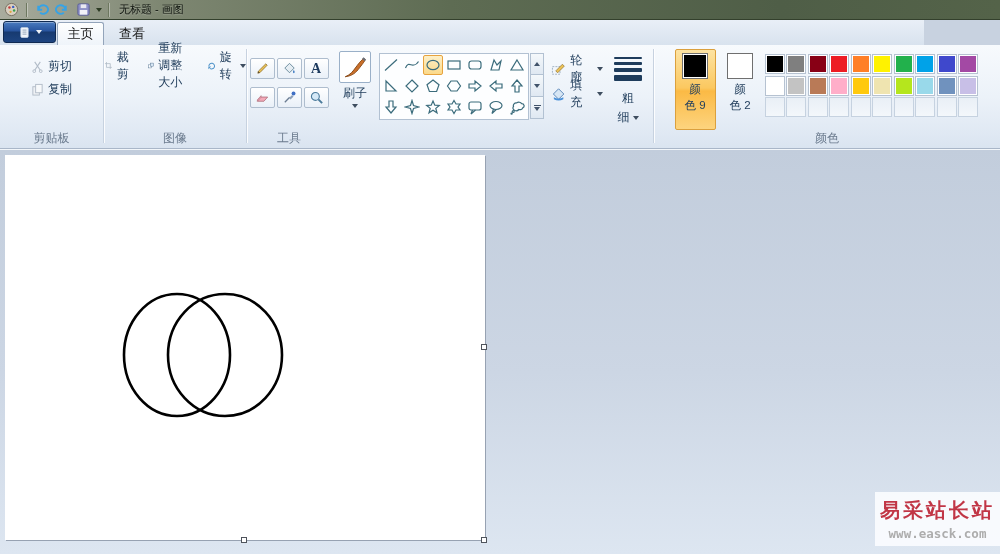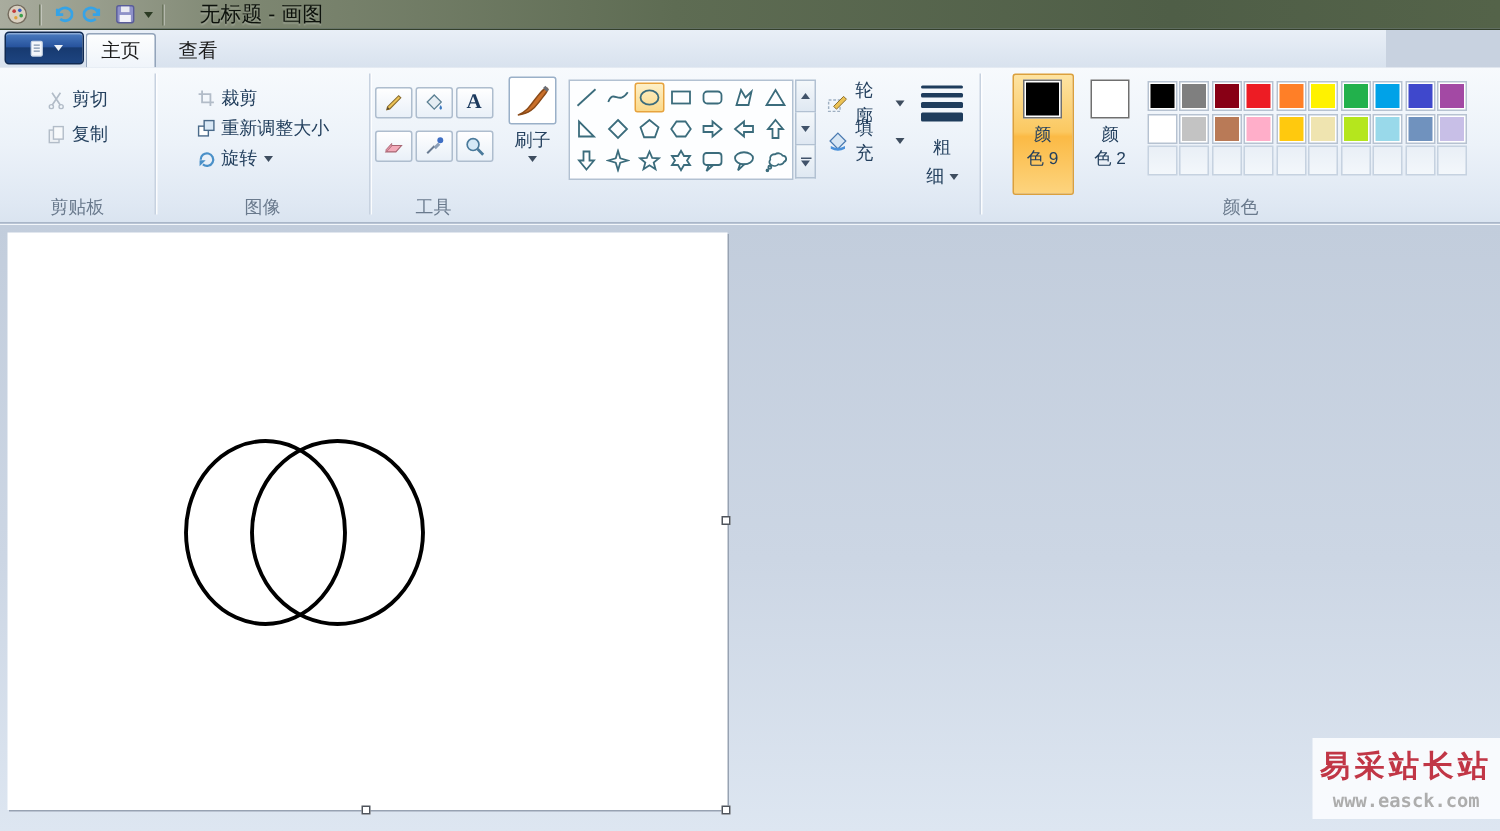--- a/index.html
+++ b/index.html
@@ -8,21 +8,21 @@
   .stage { position:relative; width:1000px; height:554px; background:#c8d2e0; }
 
   
   .titlebar { position:absolute; left:0; top:0; width:1000px; height:20px;
     background:linear-gradient(to right,#a9ac9e,#7e8772 16%,#5e6c53 45%,#4f5e47 78%,#546349);
     border-bottom:1px solid #33402c; display:flex; align-items:center; padding-left:3px; }
   .qat { display:flex; align-items:center; gap:4px; height:100%; }
   .tb-sep { width:1px; height:14px; background:#6d775f; box-shadow:1px 0 0 rgba(255,255,255,.35); margin:0 2px; }
   .tb-ico { width:17px; height:17px; display:flex; align-items:center; justify-content:center; }
   .tb-ico svg { width:15px; height:15px; }
-  .win-title { margin-left:22px; font-size:14px; color:#0d120c; text-shadow:0 1px 1px rgba(255,255,255,.25); }
+  .win-title { margin-left:8px; font-size:11px; color:#0d120c; text-shadow:0 1px 1px rgba(255,255,255,.25); }
   .dd { width:0; height:0; border-left:3.5px solid transparent; border-right:3.5px solid transparent; border-top:4px solid #3e4d5f; }
   .dd.light { border-top-color:#eef2f7; }
   .dd.dark  { border-top-color:#2c3b24; }
 
   
   .tabrow { position:absolute; left:0; top:20px; width:924px; height:25px;
     background:linear-gradient(180deg,#e9eff7,#d8e2ee); }
   .menu-btn { position:absolute; left:3px; top:1px; width:53px; height:22px; border-radius:3px;
     background:linear-gradient(180deg,#4a7cc0,#28549e 45%,#173a70 50%,#1d4480);
     border:1px solid #102a52; display:flex; align-items:center; justify-content:center; gap:5px;
@@ -50,21 +50,21 @@
   .smallrow { display:flex; align-items:center; gap:4px; font-size:12px; color:#24405e; height:19px; }
 
   
   .g-clip { width:103px; }
   .g-clip .cols { display:flex; gap:6px; }
   .cutcopy { display:flex; flex-direction:column; justify-content:flex-start; gap:4px; padding-top:8px; }
 
   
   .g-img { width:142px; }
   .g-img .cols { display:flex; gap:4px; }
-  .imgrows { display:flex; flex-direction:column; gap:1px; padding-top:7px; }
+  .imgrows { display:flex; flex-direction:row; gap:15px; padding-top:7px; }
   .sel-ico { width:26px; height:22px; border:1px dashed #5f7183; margin:3px 0 2px; }
 
   
   .g-tools { width:84px; }
   .toolgrid { display:grid; grid-template-columns:repeat(3,25px); grid-auto-rows:22px; gap:7px 2px; padding-top:9px; }
   .tool-btn { width:25px; height:21px; border:1px solid #aebdce; border-radius:2px;
     background:linear-gradient(180deg,#ffffff,#e9f0f8); display:flex; align-items:center; justify-content:center; }
   .tool-btn svg { width:15px; height:15px; }
   .glyphA { font-family:"Liberation Serif", serif; font-weight:bold; font-size:14px; color:#1c3a5e; line-height:1; }
 

